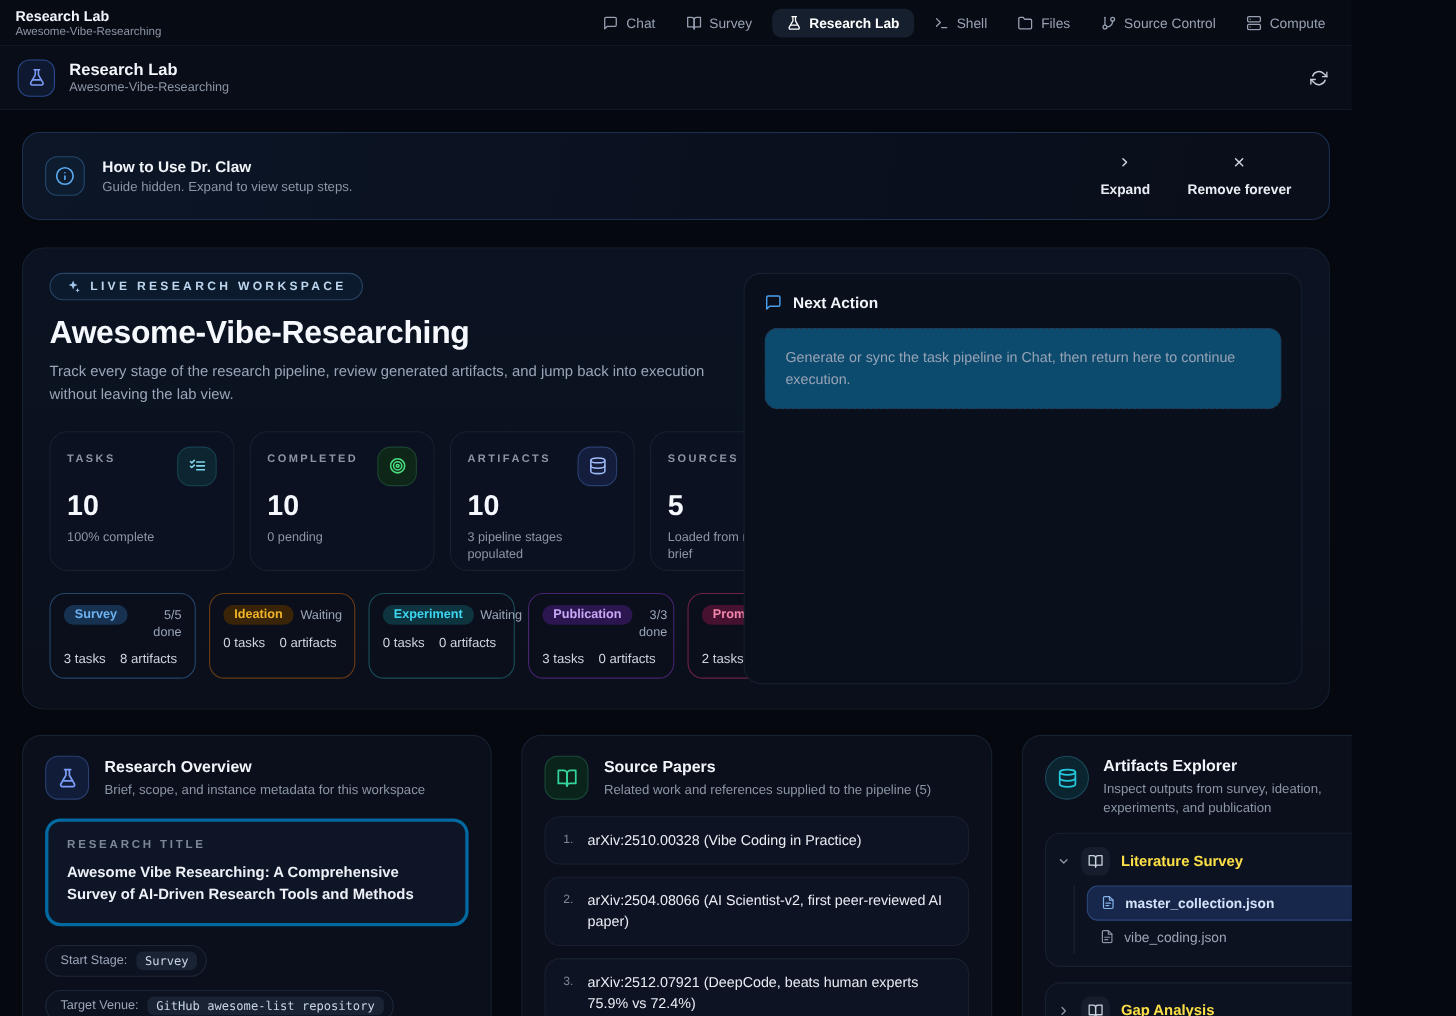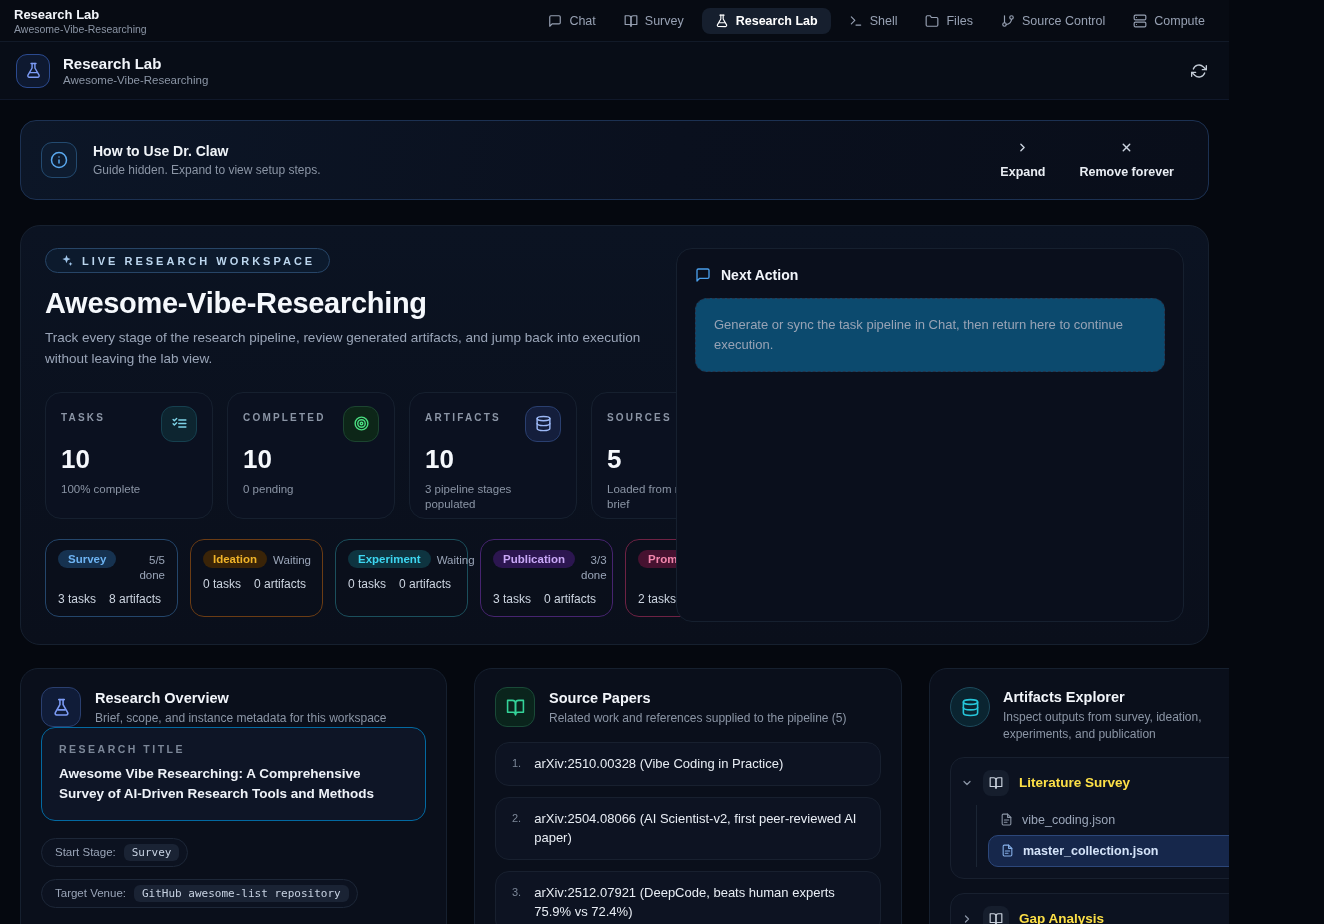--- a/index.html
+++ b/index.html
@@ -97,21 +97,21 @@
   .card-head { display:flex; align-items:flex-end; gap:14px; }
   .card-icon { width:40px; height:40px; border-radius:12px; flex:0 0 auto;
                display:flex; align-items:center; justify-content:center; }
   .card-icon .ic { width:19px; height:19px; }
   .ci-overview { background:#101c38; border:1px solid #2a3f6f; color:#7c9bf5; }
   .ci-papers { background:#0a241c; border:1px solid #1a4a38; color:#34d399; }
   .ci-artifacts { background:#0a2430; border:1px solid #1d4a5c; color:#26c6da; border-radius:50%; }
   .card-title { font-size:14.5px; font-weight:700; color:#f2f5fa; padding-top:2px; }
   .card-sub { font-size:12px; color:#8b95a5; margin-top:4px; line-height:1.4; }
 
-  .rt-box { border-radius:14px; background:#0e1526; border:1px solid #0369a1; padding:15px 17px; }
+  .rt-box { margin-top:17px; border-radius:14px; background:#0e1526; border:3px solid #0369a1; padding:15px 17px; }
   .rt-label { font-size:10.5px; font-weight:600; letter-spacing:2.5px; color:#7c8798; }
   .rt-title { font-size:13.5px; font-weight:700; color:#eef2f8; line-height:1.5; margin-top:9px; }
   .meta-list { margin-top:17px; display:flex; flex-direction:column; align-items:flex-start; gap:12px; }
   .meta-pill { display:inline-flex; align-items:center; gap:8px; border:1px solid #1d2738; background:#0c1220;
                border-radius:999px; padding:5px 8px 5px 13px; }
   .meta-label { font-size:11.5px; color:#9aa5b8; }
   .meta-value { font-family:"DejaVu Sans Mono", monospace; font-size:11px; color:#c7d2e2;
                 background:#1a2334; border-radius:6px; padding:2px 8px; }
 
   .paper-list { margin-top:15px; display:flex; flex-direction:column; gap:11px; }
@@ -486,37 +486,37 @@
             <span class="tg-icon">
               <svg class="ic" viewBox="0 0 24 24" fill="none" stroke="currentColor" stroke-width="2" stroke-linecap="round" stroke-linejoin="round">
                   <path d="M2 3h6a4 4 0 0 1 4 4v14a3 3 0 0 0-3-3H2z"></path>
                   <path d="M22 3h-6a4 4 0 0 0-4 4v14a3 3 0 0 1 3-3h7z"></path>
                 </svg>
             </span>
             <span class="tg-label">Literature Survey</span>
             <span class="tg-count">2</span>
           </div>
           <div class="tg-children">
+            <div class="file-row selected">
+              <svg class="ic" viewBox="0 0 24 24" fill="none" stroke="currentColor" stroke-width="2" stroke-linecap="round" stroke-linejoin="round">
+                  <path d="M14 2H6a2 2 0 0 0-2 2v16a2 2 0 0 0 2 2h12a2 2 0 0 0 2-2V8z"></path>
+                  <polyline points="14 2 14 8 20 8"></polyline>
+                  <line x1="8" y1="13" x2="16" y2="13"></line>
+                  <line x1="8" y1="17" x2="13" y2="17"></line>
+                </svg>
+              <span class="file-name">master_collection.json</span>
+            </div>
             <div class="file-row">
               <svg class="ic" viewBox="0 0 24 24" fill="none" stroke="currentColor" stroke-width="2" stroke-linecap="round" stroke-linejoin="round">
                   <path d="M14 2H6a2 2 0 0 0-2 2v16a2 2 0 0 0 2 2h12a2 2 0 0 0 2-2V8z"></path>
                   <polyline points="14 2 14 8 20 8"></polyline>
                   <line x1="8" y1="13" x2="16" y2="13"></line>
                   <line x1="8" y1="17" x2="13" y2="17"></line>
                 </svg>
               <span class="file-name">vibe_coding.json</span>
-            </div>
-            <div class="file-row selected">
-              <svg class="ic" viewBox="0 0 24 24" fill="none" stroke="currentColor" stroke-width="2" stroke-linecap="round" stroke-linejoin="round">
-                  <path d="M14 2H6a2 2 0 0 0-2 2v16a2 2 0 0 0 2 2h12a2 2 0 0 0 2-2V8z"></path>
-                  <polyline points="14 2 14 8 20 8"></polyline>
-                  <line x1="8" y1="13" x2="16" y2="13"></line>
-                  <line x1="8" y1="17" x2="13" y2="17"></line>
-                </svg>
-              <span class="file-name">master_collection.json</span>
             </div>
           </div>
         </div>
 
         <div class="tree-group">
           <div class="tg-row">
             <svg class="tg-chevron" viewBox="0 0 24 24" fill="none" stroke="currentColor" stroke-width="2.5" stroke-linecap="round" stroke-linejoin="round">
                 <polyline points="9 6 15 12 9 18"></polyline>
               </svg>
             <span class="tg-icon">

